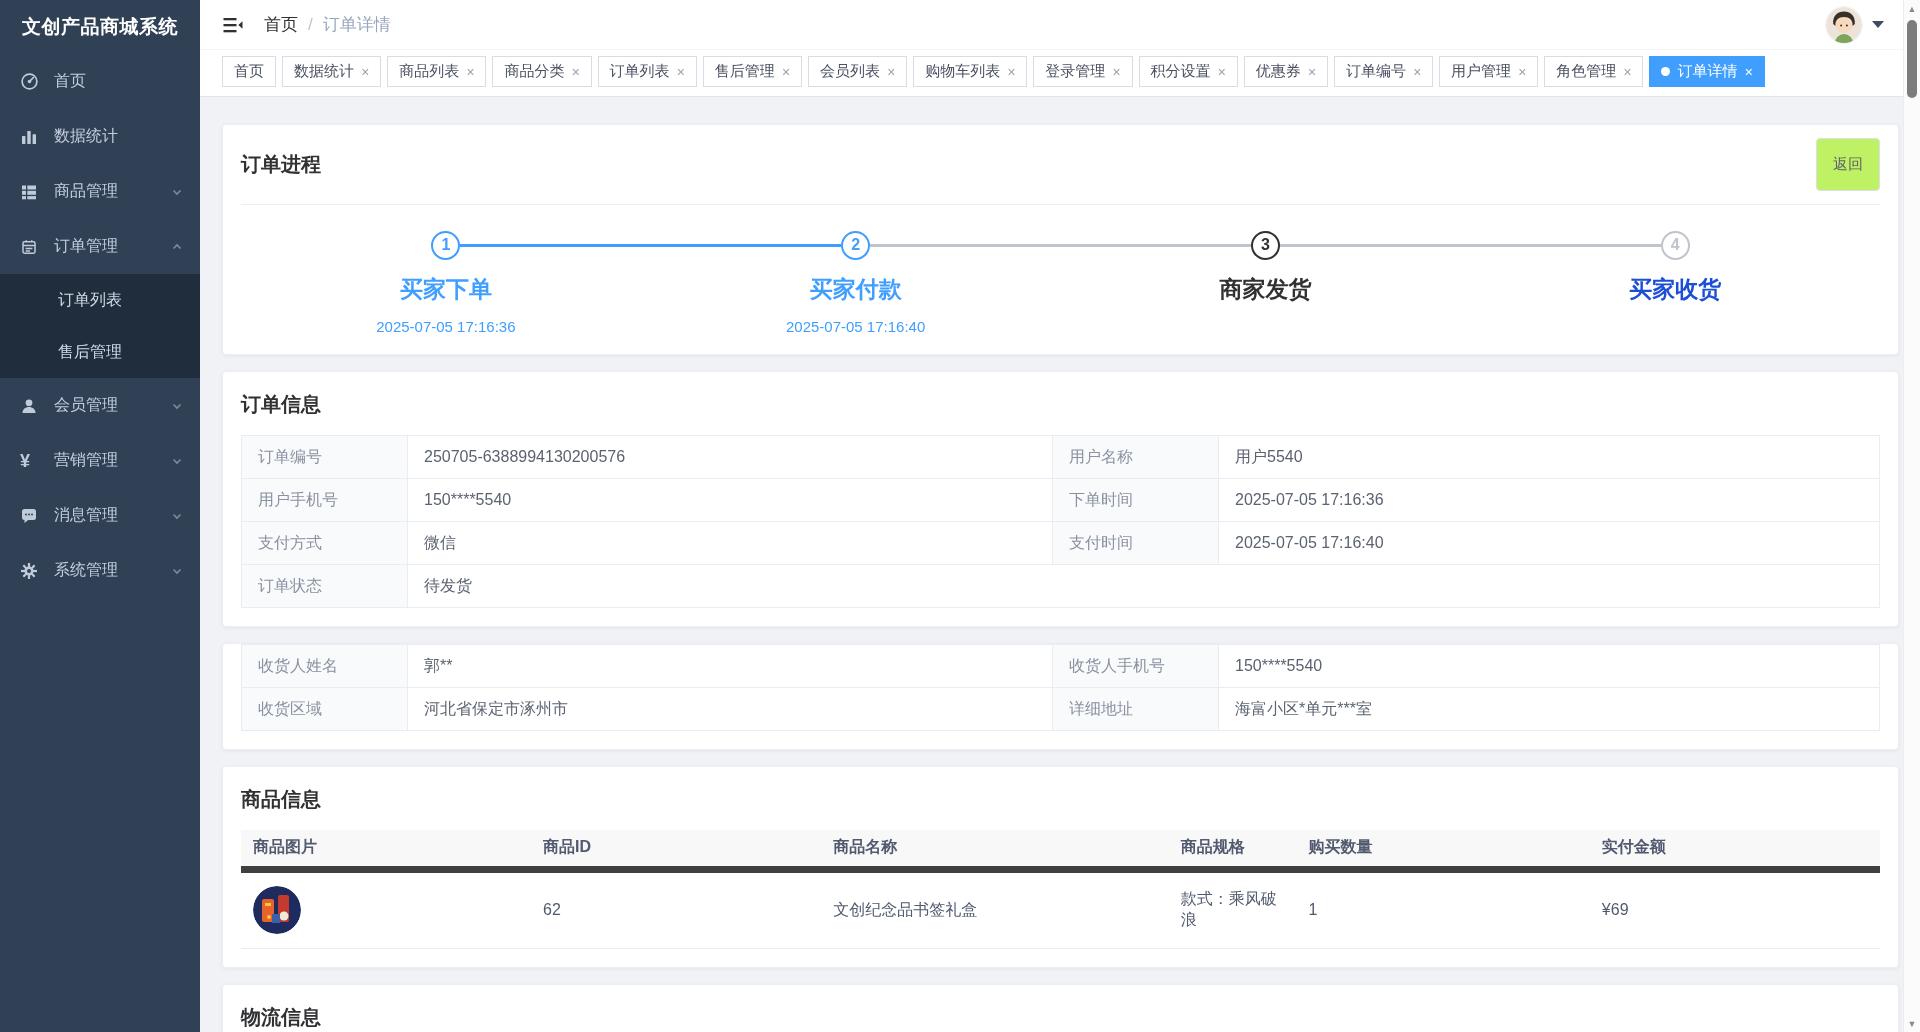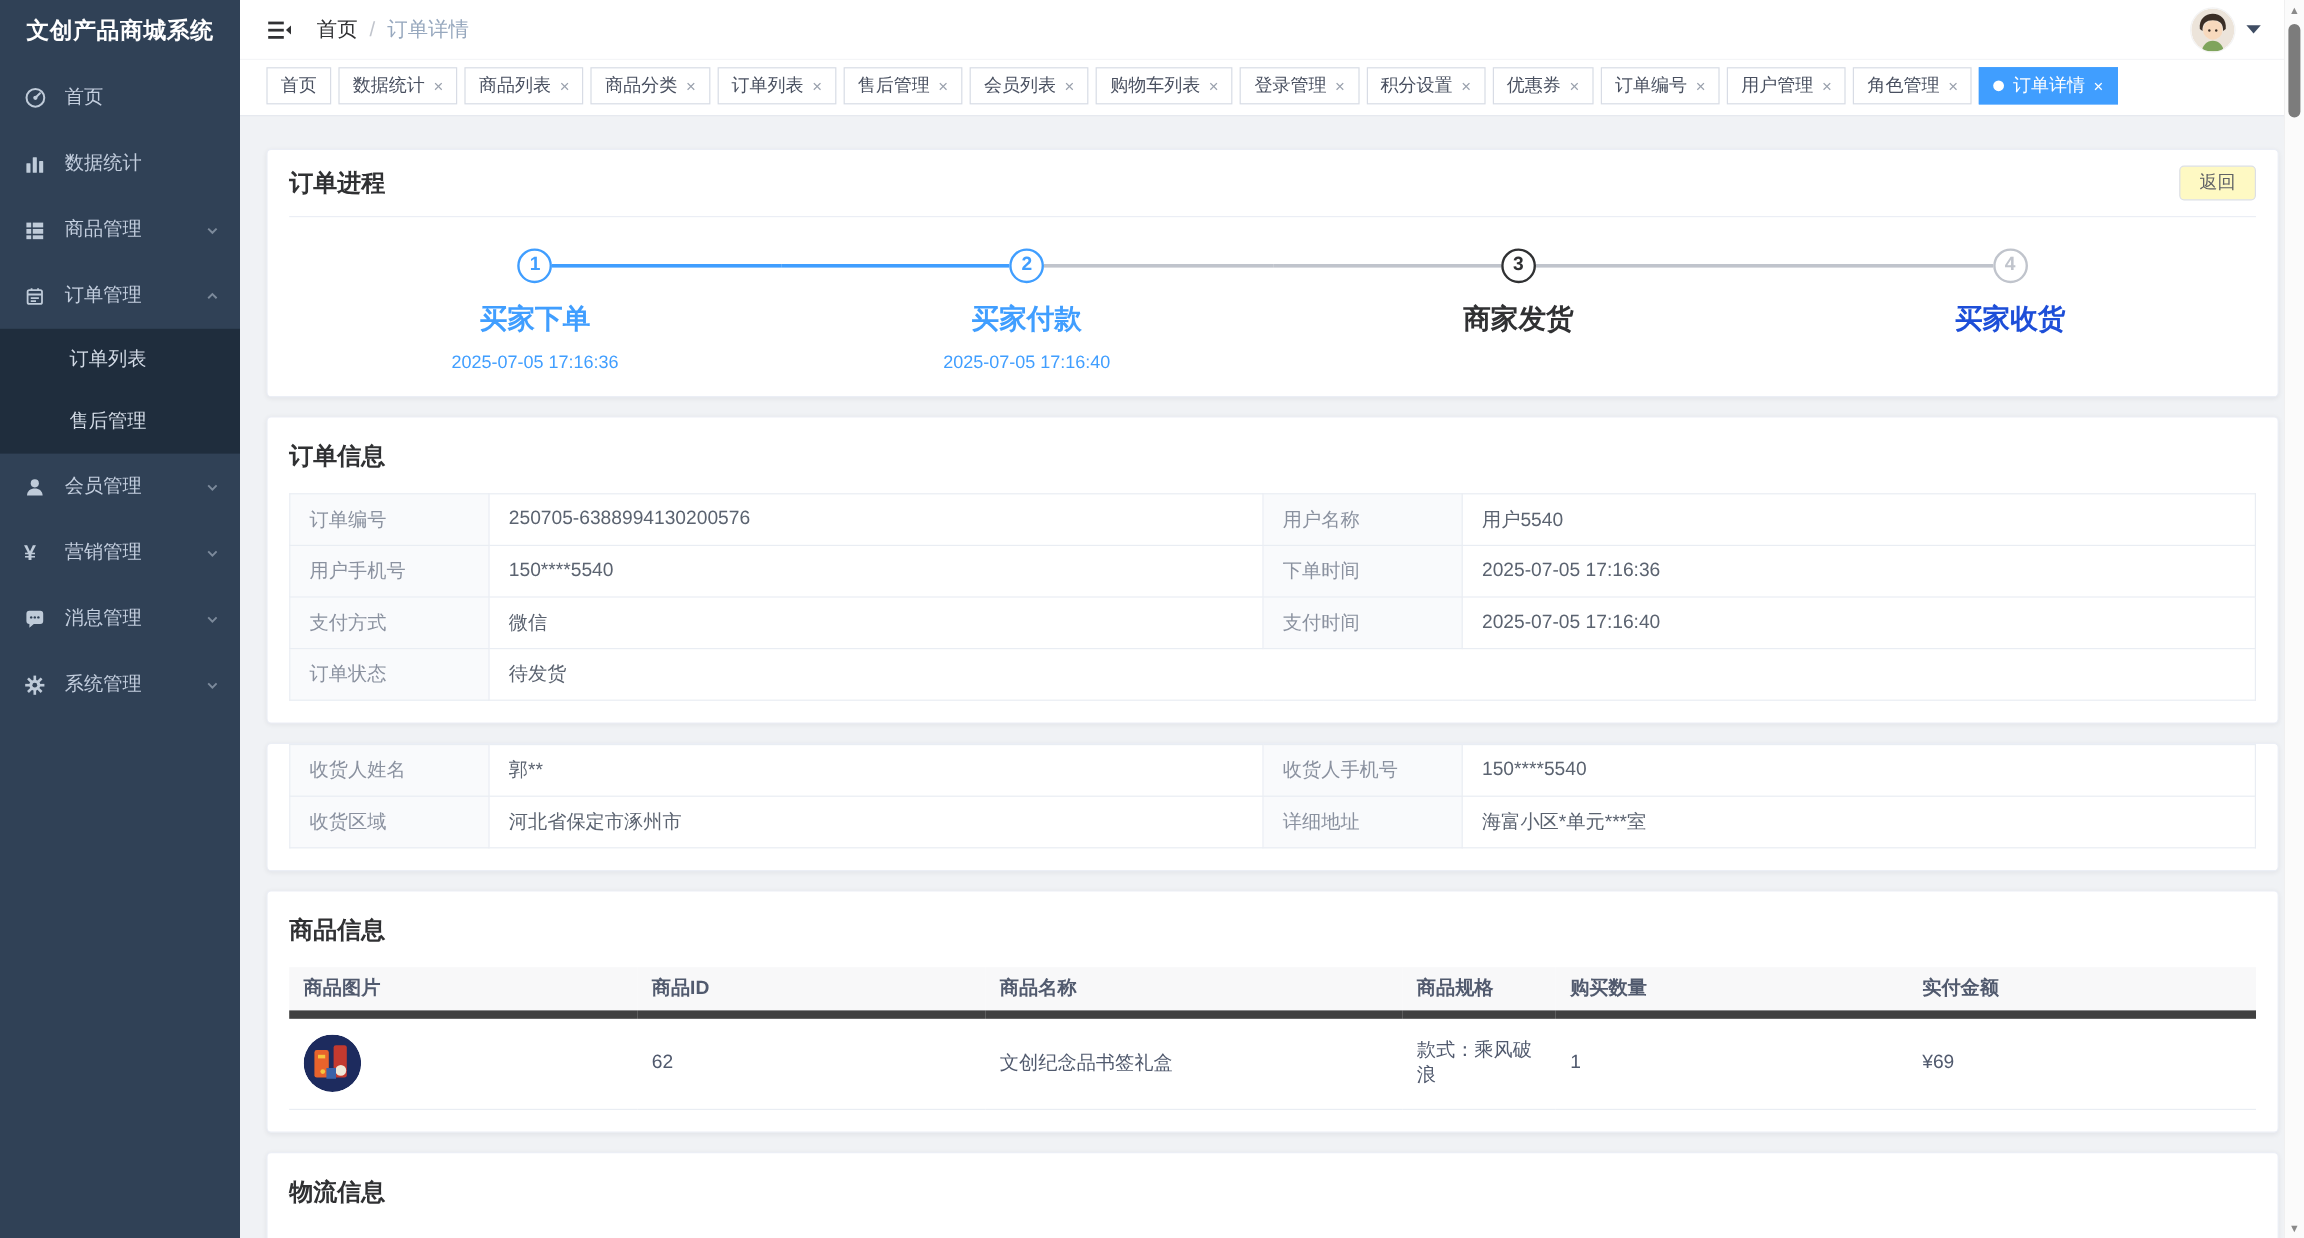--- a/index.html
+++ b/index.html
@@ -35,21 +35,21 @@
   .tag-close { font-size:14px; color:#9aa1ad; line-height:1; cursor:pointer; }
   .tag.active { background:#409eff; border-color:#409eff; color:#fff; }
   .tag.active .tag-close { color:#fff; }
   .tag-dot { width:9px; height:9px; border-radius:50%; background:#fff; }
 
   .content { flex:1; padding:27px 21px 0 22px; display:flex; flex-direction:column; gap:16px; overflow:hidden;border-radius:16px; }
   .card { background:#fff; border:1px solid #ebeef5; border-radius:4px; box-shadow:0 1px 4px rgba(0,21,41,.06); padding:0 18px 18px; }
   .card-head { display:flex; align-items:center; justify-content:space-between; padding:13px 0; border-bottom:1px solid #ebeef5; }
   .sec-title { font-size:20px; font-weight:700; color:#303133; }
   .plain-title { padding:19px 0 17px; }
-  .back-btn { background:#fef9c3; border:1px solid #dcdfe6; border-radius:4px; color:#606266; font-size:15px; padding:4px 16px; cursor:pointer; font-family:inherit; }
+  .back-btn { background:#bef264; border:1px solid #dcdfe6; border-radius:4px; color:#606266; font-size:15px; padding:16px 16px; cursor:pointer; font-family:inherit; }
 
   
   .steps { display:flex; padding-top:25px; }
   .step { flex:1; text-align:center; }
   .step-track { display:flex; align-items:center; height:30px; }
   .sline { flex:1; height:3px; background:#c0c4cc; }
   .sline.blue { background:#409eff; }
   .sline.none { background:transparent; }
   .circle { width:29px; height:29px; border-radius:50%; border:2px solid; display:flex; align-items:center; justify-content:center; font-size:16px; font-weight:700; flex-shrink:0; }
   .step.done .circle { border-color:#409eff; color:#409eff; }

